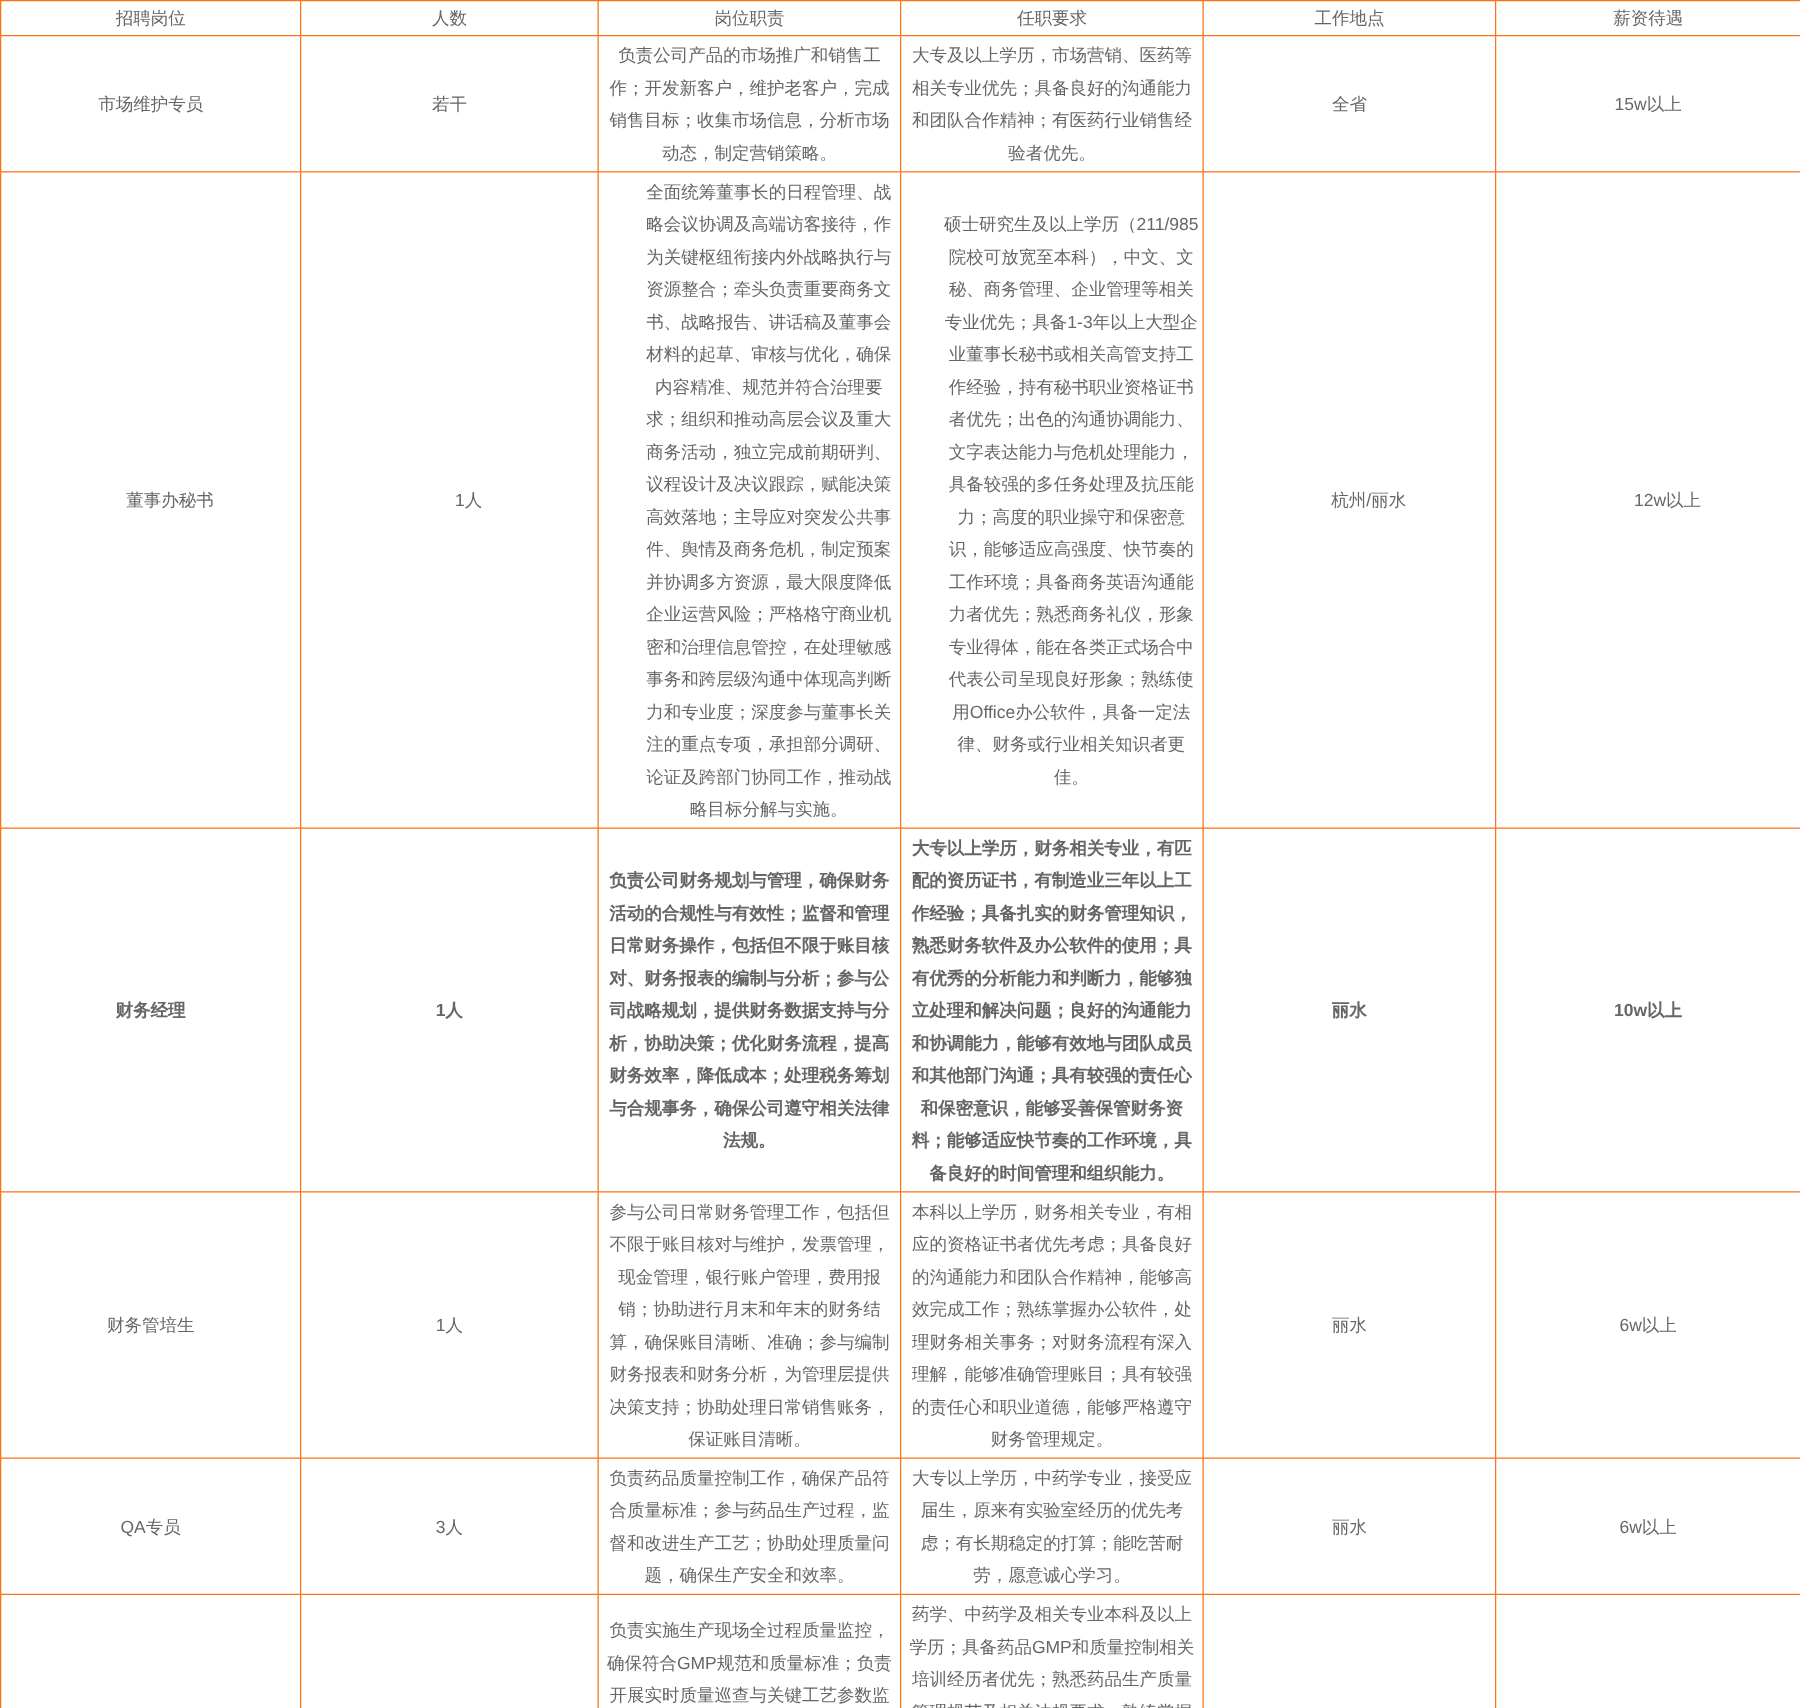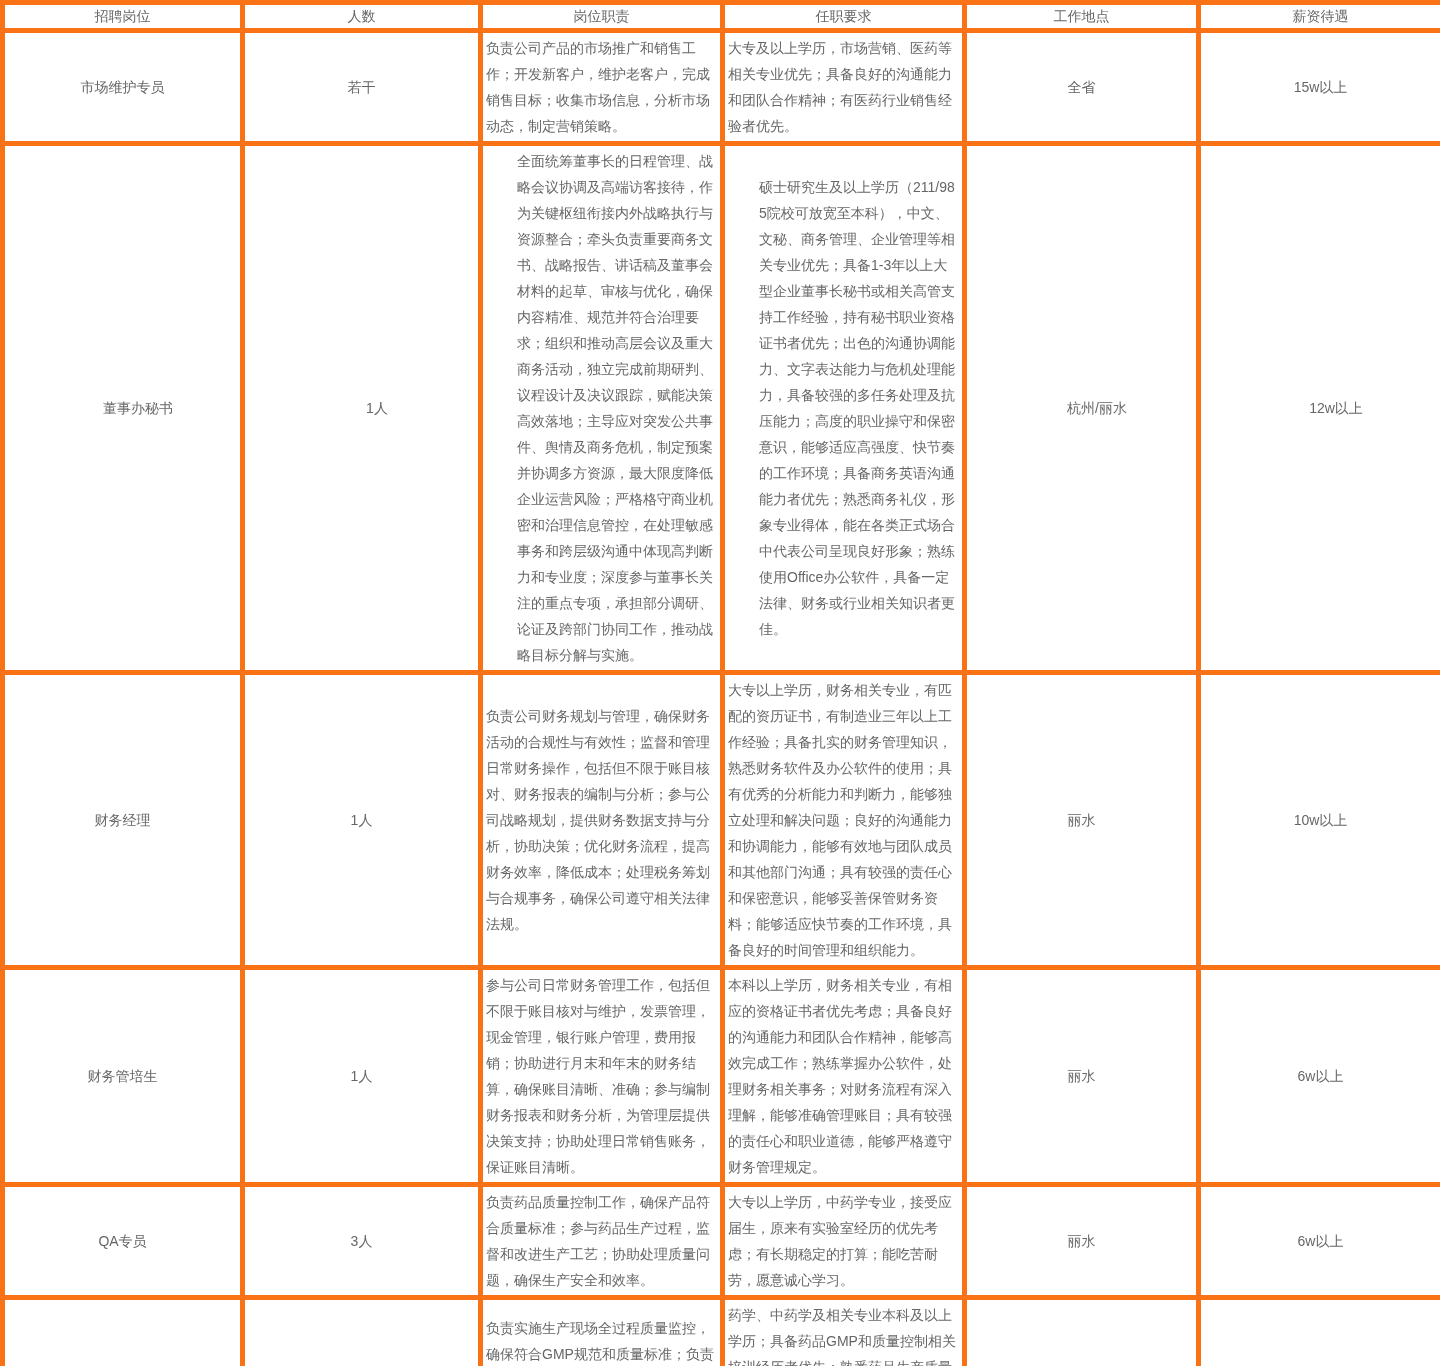--- a/index.html
+++ b/index.html
@@ -8,44 +8,44 @@
     font-family: "Liberation Sans", "DejaVu Sans", sans-serif;
     color: #666666;
     width: 1440px;
   }
   table.job-table {
     width: 1440px;
     border-collapse: collapse;
     table-layout: fixed;
   }
   .job-table th, .job-table td {
-    border: 5px solid #f97316;
+    border: 1px solid #f97316;
     font-weight: normal;
     font-size: 14px;
     color: #666666;
     vertical-align: middle;
     text-align: center;
     background: #ffffff;
   }
   .job-table th {
     height: 28px;
     padding: 2px 4px;
     font-size: 14px;
   }
   .job-table td { padding: 2px 3px; }
   td.cell-long {
     line-height: 26px;
-    text-align: left;
+    text-align: center;
     word-break: break-all;
   }
   td.cell-short { line-height: 22px; }
   
   tr.r0 td { height: 102px; }
   tr.r1 td { height: 448px; padding-left: 34px; }
-  tr.r2 td { height: 287px; }
+  tr.r2 td { height: 287px; font-weight: bold; }
   tr.r3 td { height: 187px; }
   tr.r4 td { height: 103px; }
   tr.r5 td { height: 211px; }
   col.c-pos { width: 240px; }
   col.c-num { width: 238px; }
   col.c-dut { width: 242px; }
   col.c-req { width: 242px; }
   col.c-loc { width: 234px; }
   col.c-sal { width: 244px; }
 </style>

